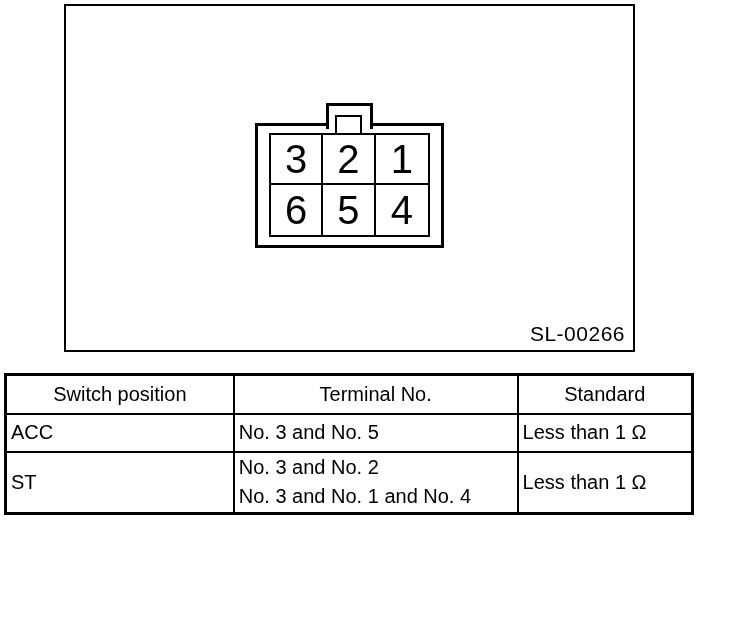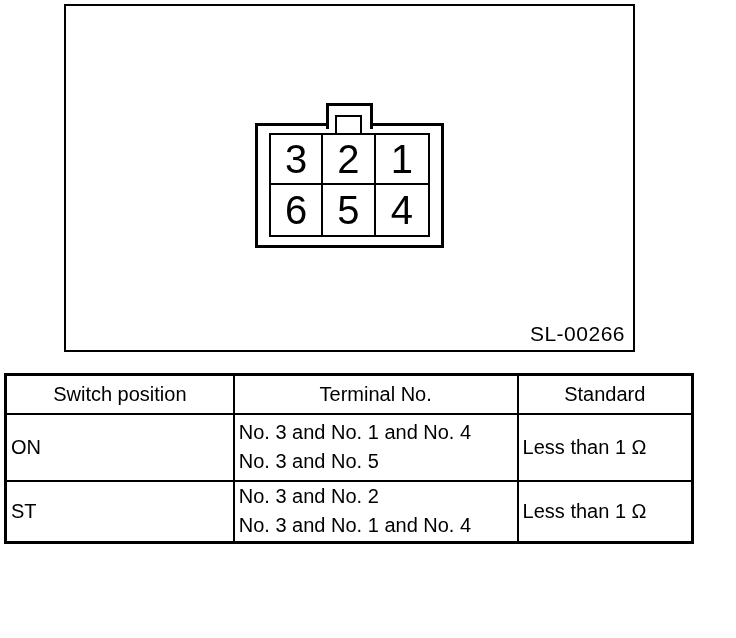--- a/index.html
+++ b/index.html
@@ -120,24 +120,23 @@
   <div class="figure-code">SL-00266</div>
 </div>
 
 <table class="spec-table">
   <tbody>
       <tr class="row-header">
     <th class="col-position">Switch position</th>
     <th class="col-terminal">Terminal No.</th>
     <th class="col-standard">Standard</th>
   </tr>
-  <tr class="row-on">
-    <td>ON</td>
-    <td class="terminal-text">No. 3 and No. 1 and No. 4
-No. 3 and No. 5</td>
+  <tr class="row-acc">
+    <td>ACC</td>
+    <td class="terminal-text">No. 3 and No. 5</td>
     <td>Less than 1 Ω</td>
   </tr>
   <tr class="row-st">
     <td>ST</td>
     <td class="terminal-text">No. 3 and No. 2
 No. 3 and No. 1 and No. 4</td>
     <td>Less than 1 Ω</td>
   </tr>
 </tbody>
   </table>

